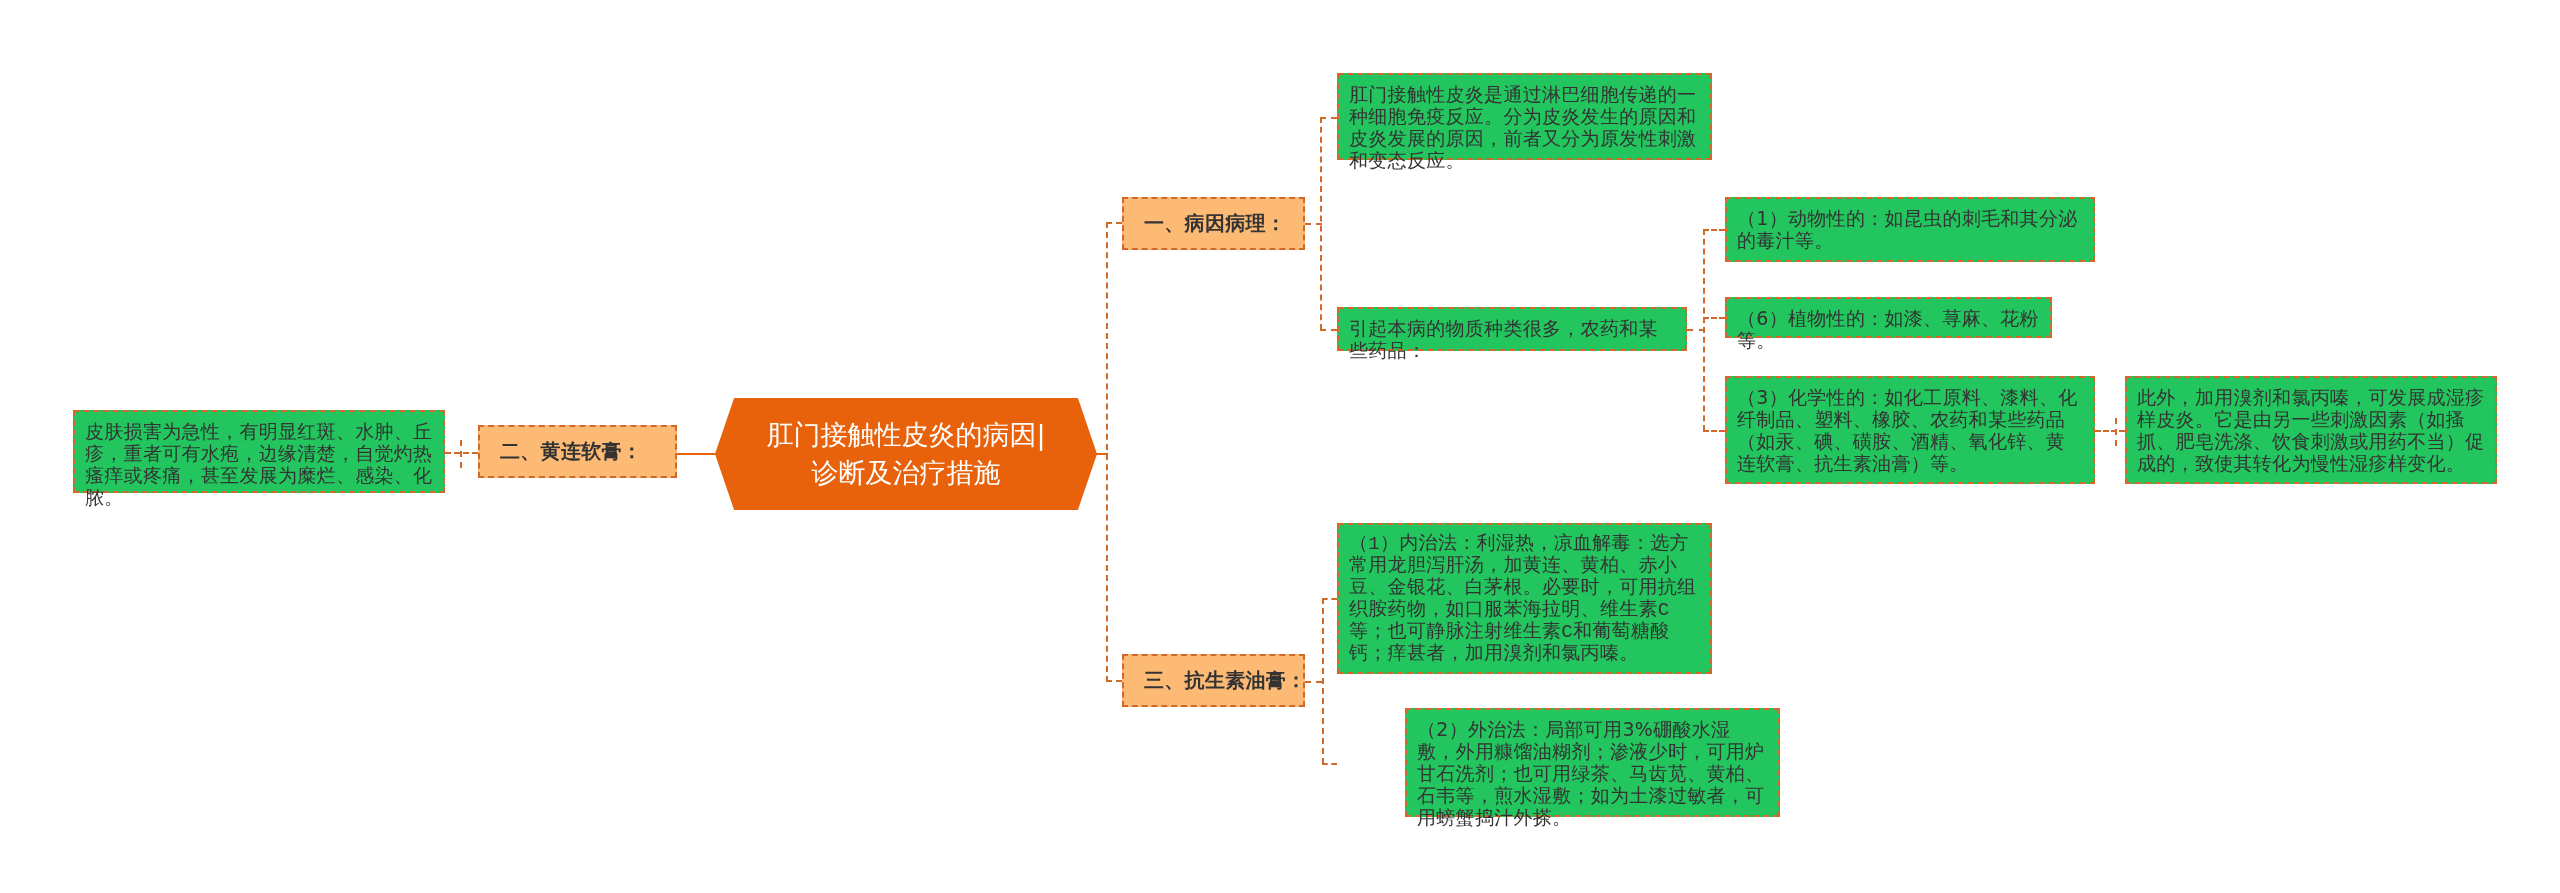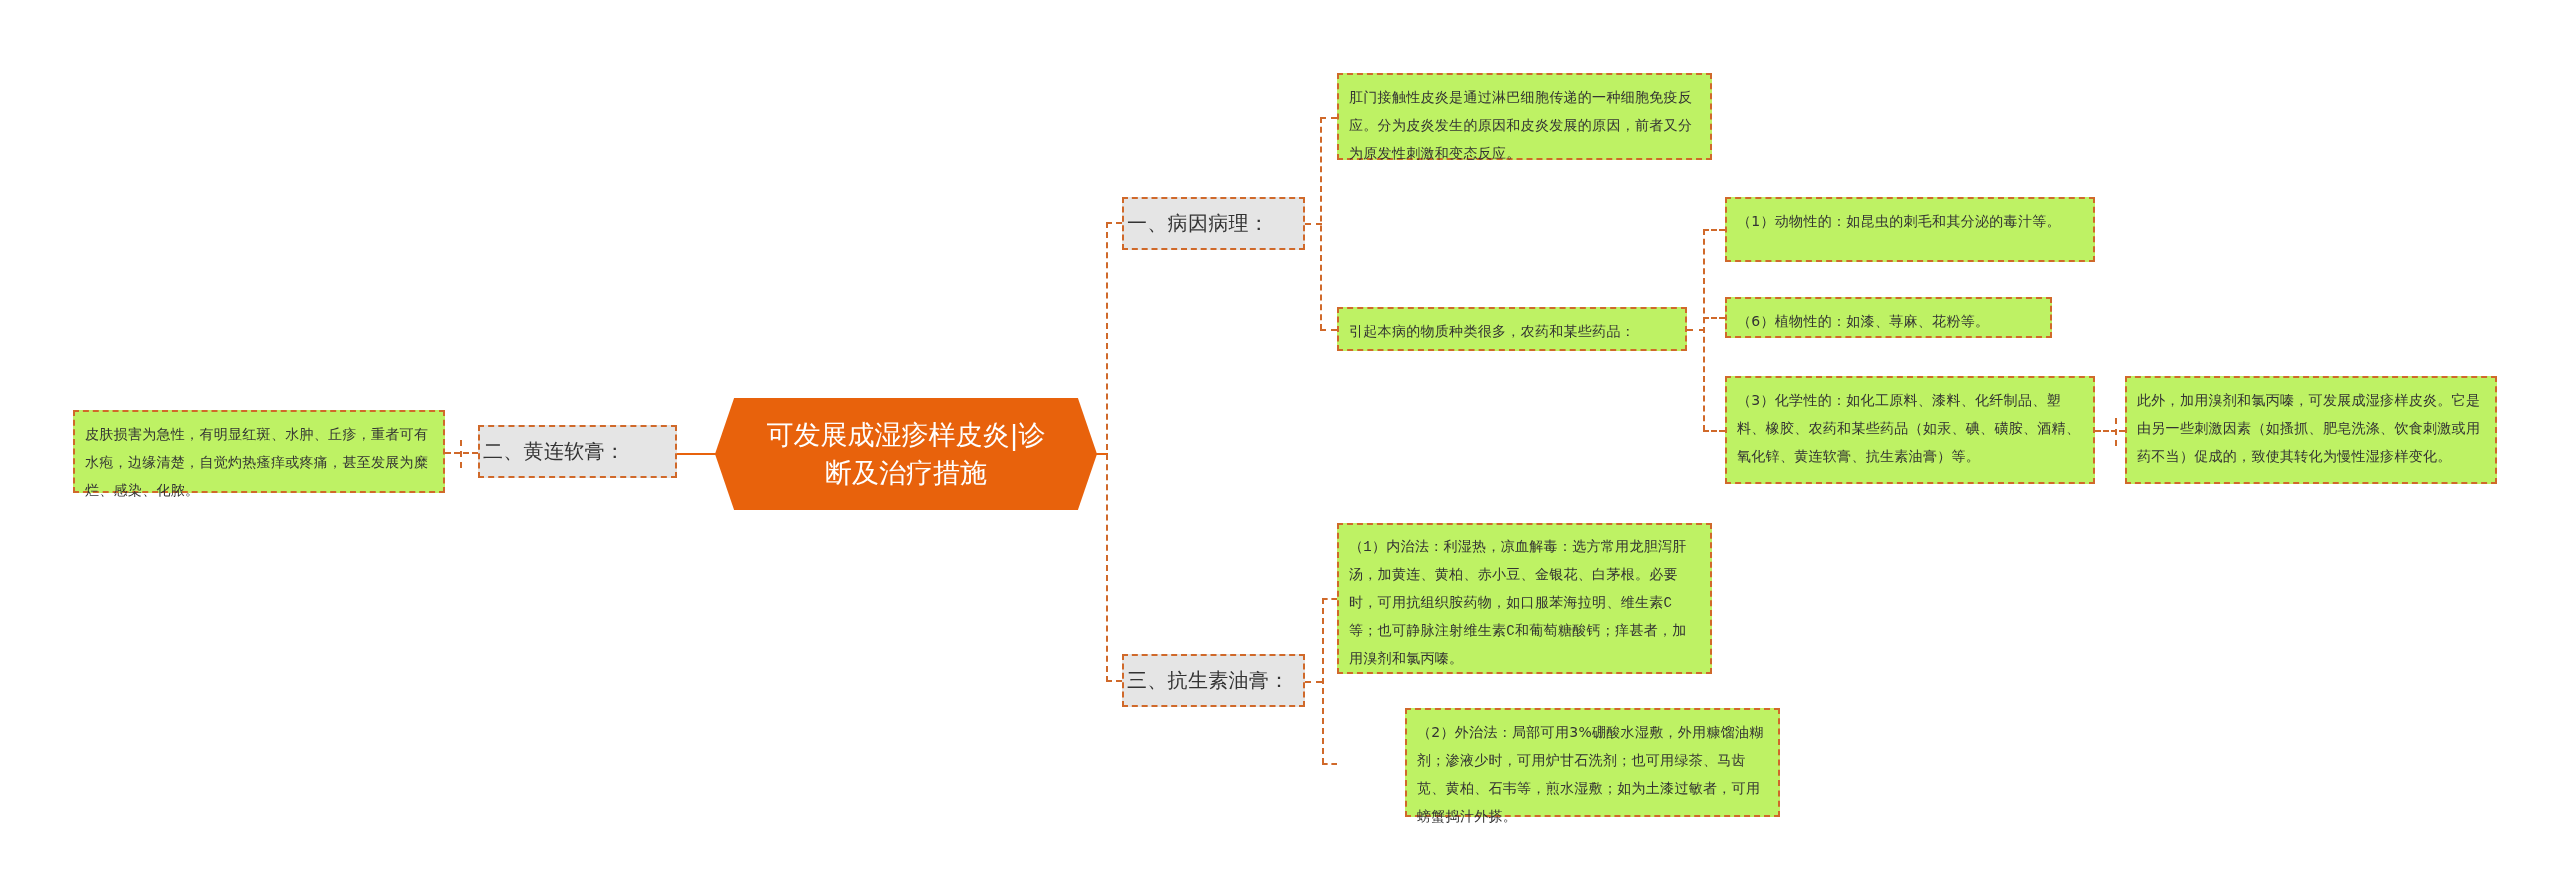--- a/index.html
+++ b/index.html
@@ -1,22 +1,22 @@
 <!DOCTYPE html>
 <html><head>
 <meta charset="utf-8">
 <style>
   html, body { margin:0; padding:0; background:#ffffff; }
   body { width:2560px; height:893px; position:relative; overflow:hidden;
          font-family:"DejaVu Sans","Liberation Sans",sans-serif; color:#333333; }
   .node { position:absolute; box-sizing:border-box; border:2px dashed #d0692a;
-          background:#bef264; font-size:14px; line-height:28px; padding:8px 10px 8px 10px;
+          background:#22c55e; font-size:19px; line-height:22px; padding:8px 10px 8px 10px;
           letter-spacing:0.3px; }
-  .node.l1 { background:#e5e5e5; font-size:20px; line-height:24px; padding:12px 3px;
-             white-space:nowrap; }
+  .node.l1 { background:#fdba74; font-size:20px; line-height:24px; padding:12px 20px;
+             white-space:nowrap;font-weight:bold; }
   .center { position:absolute; left:715px; top:398px; width:382px; height:112px;
             background:#e8620c; color:#ffffff; font-size:27px; line-height:38px;
             text-align:center; display:flex; align-items:center; justify-content:center;
             clip-path:polygon(5% 0, 95% 0, 100% 50%, 95% 100%, 5% 100%, 0 50%);
             padding:0 40px; box-sizing:border-box; }
   .conn { position:absolute; box-sizing:border-box; }
   .vd { border-left:2px dashed #d0692a; width:0; }
   .hd { border-top:2px dashed #d0692a; height:0; }
   .hs { border-top:2px solid #e8620c; height:0; }
 </style>
@@ -46,21 +46,21 @@
 
 <div class="conn hd" style="left:2095px; top:430px; width:30px;"></div>
 <div class="conn vd" style="left:2115px; top:418px; height:28px;"></div>
 
 <div class="conn hd" style="left:1305px; top:681px; width:17px;"></div>
 <div class="conn vd" style="left:1322px; top:598px; height:166px;"></div>
 <div class="conn hd" style="left:1322px; top:598px; width:15px;"></div>
 <div class="conn hd" style="left:1322px; top:763px; width:15px;"></div>
 
 <div class="center">
-  <span>可发展成湿疹样皮炎|诊断及治疗措施</span>
+  <span>肛门接触性皮炎的病因|诊断及治疗措施</span>
 </div>
 
 <div class="node l1" style="left:478px; top:425px; width:199px; height:53px;">
   <span>二、黄连软膏：</span>
 </div>
 <div class="node" style="left:73px; top:410px; width:372px; height:83px;">
   <span>皮肤损害为急性，有明显红斑、水肿、丘疹，重者可有水疱，边缘清楚，自觉灼热瘙痒或疼痛，甚至发展为糜烂、感染、化脓。</span>
 </div>
 
 <div class="node l1" style="left:1122px; top:197px; width:183px; height:53px;">

